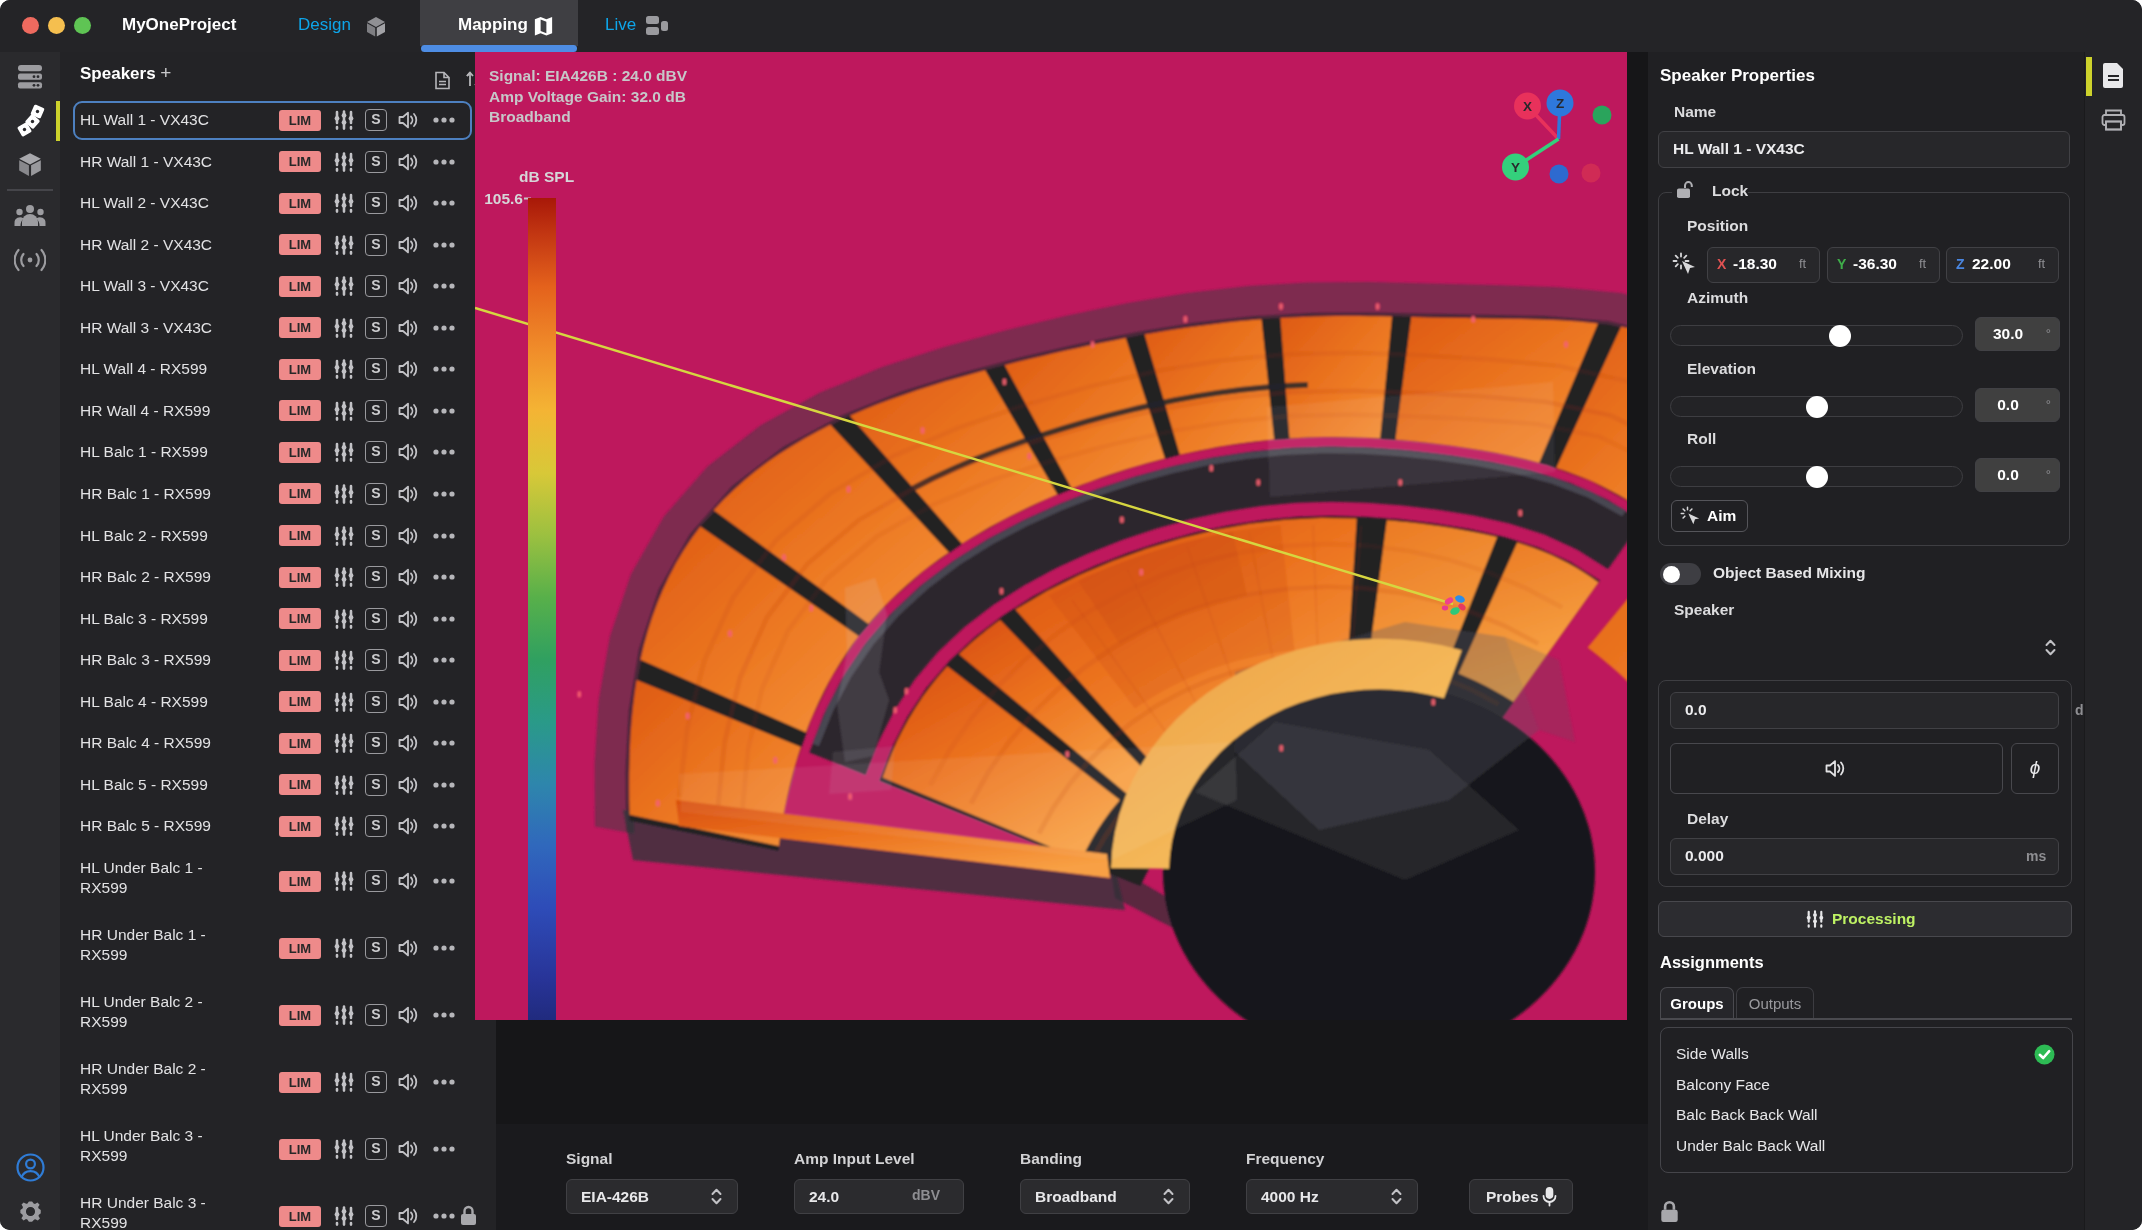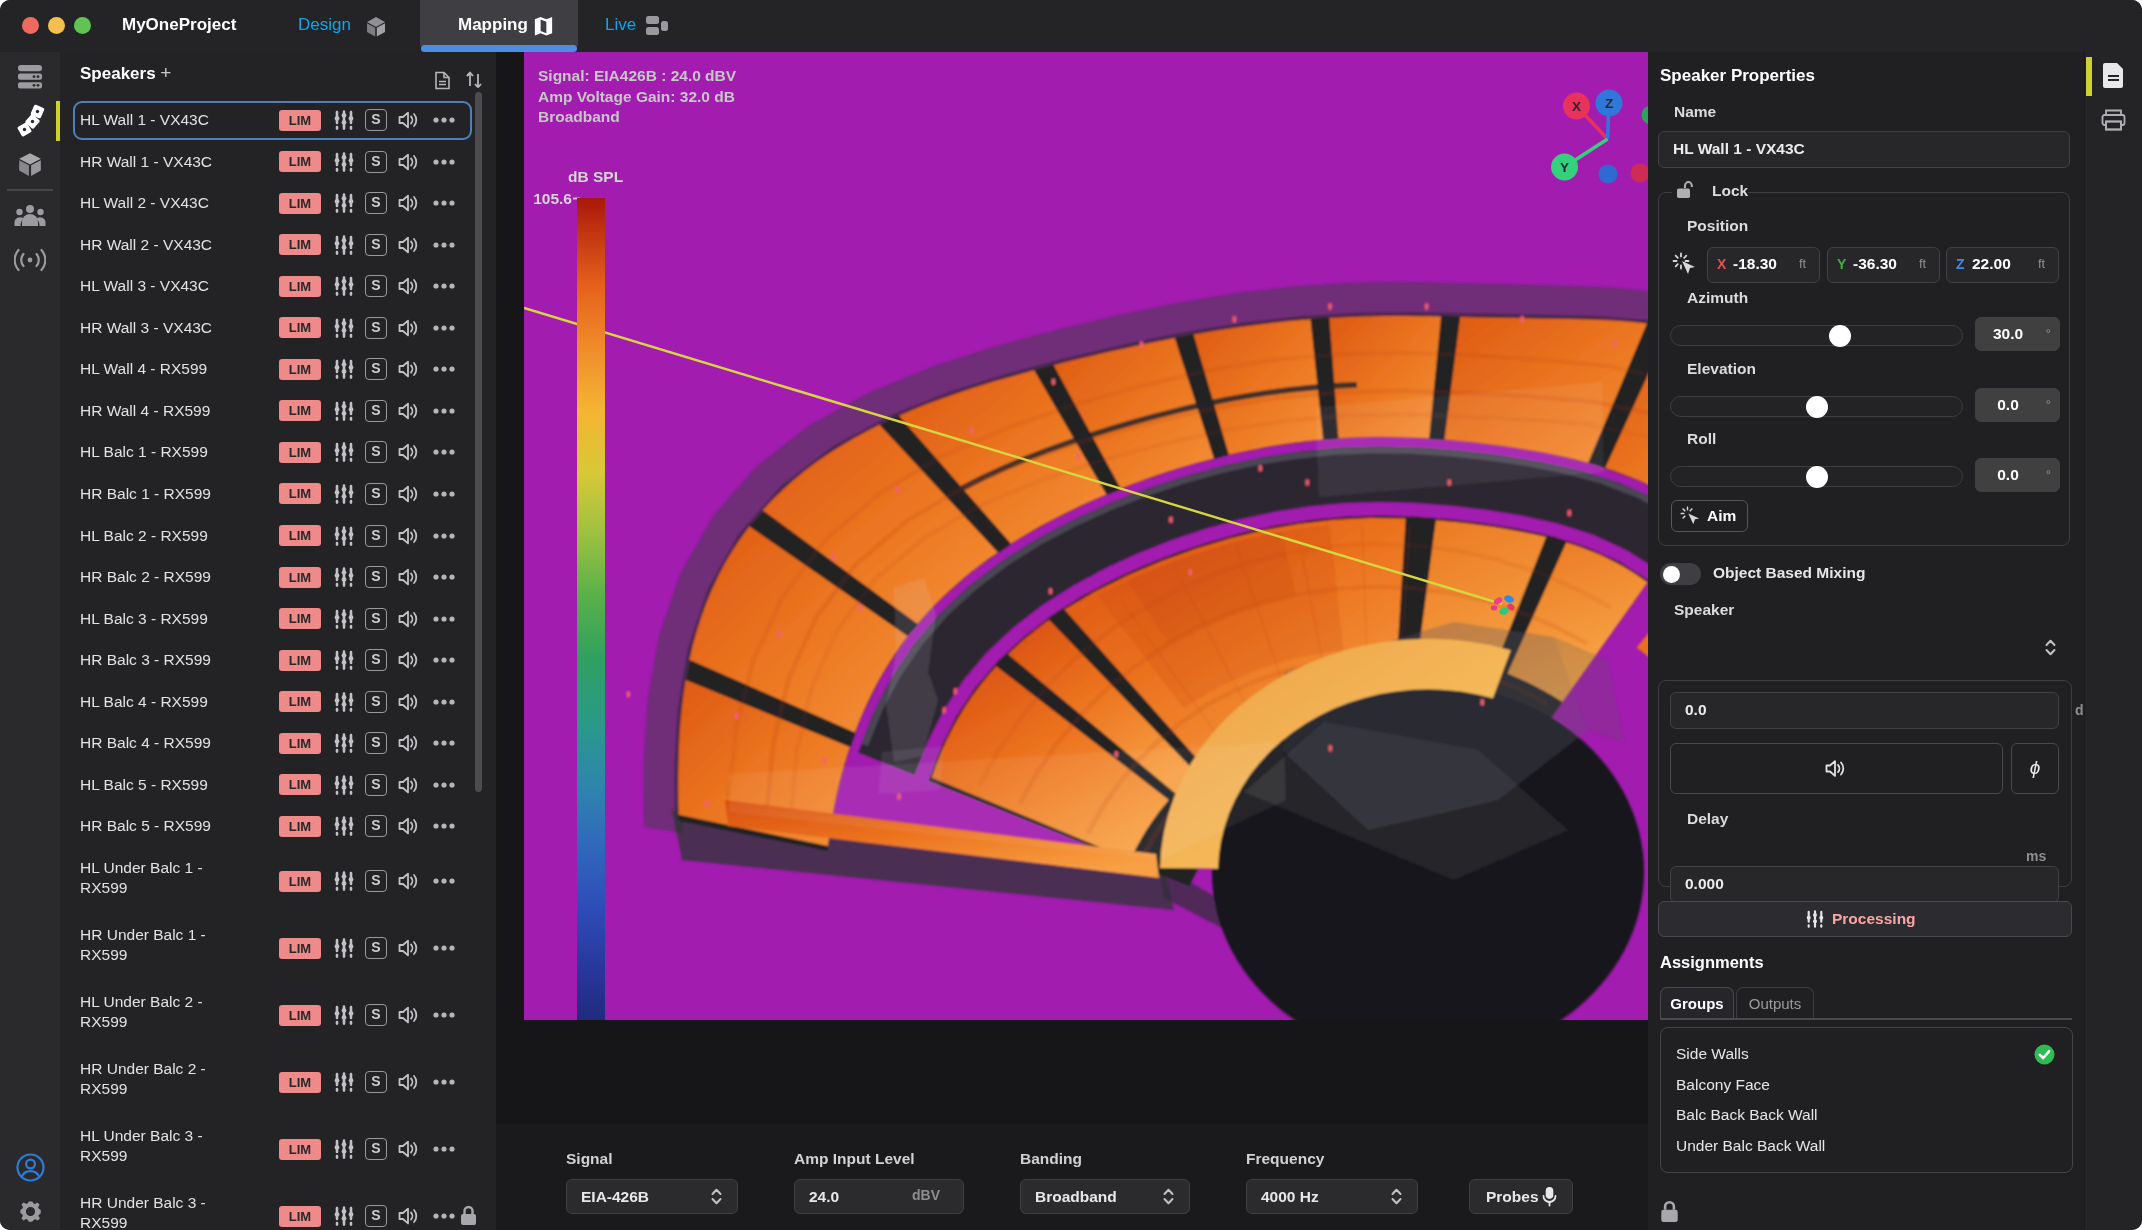--- a/index.html
+++ b/index.html
@@ -15,21 +15,21 @@
   #mapunder { position:absolute; left:421px; top:45px; width:156px; height:7px; background:#4e8de4; border-radius:3.5px; }
   
   #ltool { position:absolute; left:0; top:52px; width:60px; height:1178px; background:#2a2a2d; }
   
   #spanel { position:absolute; left:60px; top:52px; width:436px; height:1178px; background:#232326; overflow:hidden; }
   #sphead { position:absolute; left:20px; top:10px; color:#fff; font-size:17px; font-weight:bold; }
   .rname { position:absolute; left:12px; top:0; color:#e2e2e4; font-size:15.5px; line-height:20px; }
   .lim { position:absolute; left:227px; width:42px; height:21px; background:#ee8a8a; border-radius:3px; color:#282828; font-size:13px; font-weight:bold; text-align:center; line-height:21px; }
   .sbox { position:absolute; left:313px; width:22px; height:22px; border:1.5px solid #9a9a9e; border-radius:4px; color:#cdcdcf; font-size:14px; font-weight:bold; text-align:center; line-height:19px; }
   
-  #canvas { position:absolute; left:524px; top:52px; width:1152px; height:968px; background:#a21caf; overflow:hidden; }
+  #canvas { position:absolute; left:475px; top:52px; width:1152px; height:968px; background:#be185d; overflow:hidden; }
   #sig { position:absolute; left:14px; top:14px; color:#c7c7c9; font-size:15.5px; font-weight:bold; line-height:20.5px; }
   
   #bbar { position:absolute; left:496px; top:1124px; width:1152px; height:106px; background:#1a1a1d; }
   .blab { position:absolute; top:26px; color:#d2d2d4; font-size:15.5px; font-weight:bold; }
   .bctl { position:absolute; top:55px; height:35px; background:#2b2b2e; border:1px solid #404044; border-radius:6px; color:#e8e8ea; font-size:15.5px; font-weight:bold; line-height:33px; }
   .unit { color:#8e8e92; font-weight:bold; }
   
   #rpanel { position:absolute; left:1648px; top:52px; width:444px; height:1178px; background:#202023; }
   #rstrip { position:absolute; left:2084px; top:52px; width:58px; height:1178px; background:#242427; border-left:1px solid #1a1a1c; }
   .rlab { position:absolute; color:#dcdcde; font-size:15.5px; font-weight:bold;margin-left:14px; }
@@ -1160,37 +1160,37 @@
 <div class="abs" style="left:22px; top:691px; width:333px; height:51px; border:1.5px solid #48484d; border-radius:6px;"></div>
 <svg class="abs" style="left:177px; top:706px;" width="22" height="21" viewBox="0 0 22 20">
         <g>
       <path d="M1.5 7 h3.5 L10 2.6 V17.4 L5 13 H1.5 Z" fill="none" stroke="#e2e2e4" stroke-width="1.8" stroke-linejoin="round"></path>
       <path d="M13 6.5 a5 5 0 0 1 0 7" stroke="#e2e2e4" stroke-width="1.8" fill="none" stroke-linecap="round"></path>
       <path d="M16 4 a9 9 0 0 1 0 12" stroke="#e2e2e4" stroke-width="1.8" fill="none" stroke-linecap="round"></path>
         </g>
       </svg>
 <div class="abs" style="left:363px; top:691px; width:48px; height:51px; border:1.5px solid #48484d; border-radius:6px; color:#e8e8ea; font-size:19px; text-align:center; line-height:48px; font-style:italic;">ϕ</div>
 <div class="rlab" style="left:25px; top:758px;">Delay</div>
-<div class="rbox" style="left:22px; top:786px; width:389px; height:37px; line-height:34px; padding-left:14px; font-weight:bold;margin-top:28px;">0.000</div>
+<div class="rbox" style="left:22px; top:786px; width:389px; height:37px; line-height:34px; padding-left:14px; font-weight:bold;">0.000</div>
 <div class="abs" style="left:378px; top:786px; line-height:36px; color:#8e8e92; font-size:14px; font-weight:bold;">ms</div>
 <div class="abs" style="left:10px; top:849px; width:414px; height:36px; background:#2c2c30; border:1.5px solid #48484d; border-radius:6px;"></div>
 <svg class="abs" style="left:158px; top:858px;" width="18" height="18" viewBox="0 0 20 20">
         <g stroke="#e8e8ea" stroke-width="2.4" stroke-linecap="round">
       <path d="M3 2 V6 M3 11 V13 M3 17 V18.6"></path>
           <path d="M10 1.5 V3 M10 8 V10 M10 15 V18.6"></path>
           <path d="M17 2 V6 M17 11 V13 M17 17 V18.6"></path>
         </g>
       <g fill="#e8e8ea">
           <circle cx="3" cy="8.5" r="2.2"></circle>
           <circle cx="10" cy="5.5" r="2.2"></circle>
           <circle cx="10" cy="12.5" r="2.2"></circle>
           <circle cx="17" cy="8.5" r="2.2"></circle>
         </g>
       </svg>
-<div class="abs" style="left:184px; top:849px; line-height:36px; color:#fca5a5; font-size:15.5px; font-weight:bold;">Processing</div>
+<div class="abs" style="left:184px; top:849px; line-height:36px; color:#bef264; font-size:15.5px; font-weight:bold;">Processing</div>
 <div class="abs" style="left:12px; top:901px; color:#fff; font-size:16.5px; font-weight:bold;">Assignments</div>
 <div class="abs" style="left:12px; top:935px; width:74px; height:32px; border:1.5px solid #4a4a4f; border-bottom:none; border-radius:7px 7px 0 0; color:#fff; font-size:15px; font-weight:bold; text-align:center; line-height:31px; background:#26262a;">Groups</div>
 <div class="abs" style="left:88px; top:935px; width:78px; height:32px; border:1.5px solid #3c3c41; border-bottom:none; border-radius:7px 7px 0 0; color:#9a9a9e; font-size:15px; text-align:center; line-height:31px;">Outputs</div>
 <div class="abs" style="left:12px; top:966px; width:412px; height:1.5px; background:#4a4a4f;"></div>
 <div class="fieldset" style="left:12px; top:975px; width:413px; height:146px; border-color:#45454a;"></div>
 <div class="abs" style="left:28px; top:993.0px; color:#e6e6e8; font-size:15.5px;">Side Walls</div>
 <div class="abs" style="left:28px; top:1023.5px; color:#e6e6e8; font-size:15.5px;">Balcony Face</div>
 <div class="abs" style="left:28px; top:1054.0px; color:#e6e6e8; font-size:15.5px;">Balc Back Back Wall</div>
 <div class="abs" style="left:28px; top:1084.5px; color:#e6e6e8; font-size:15.5px;">Under Balc Back Wall</div>
 <svg class="abs" style="left:386px; top:992px;" width="21" height="21" viewBox="0 0 21 21">

